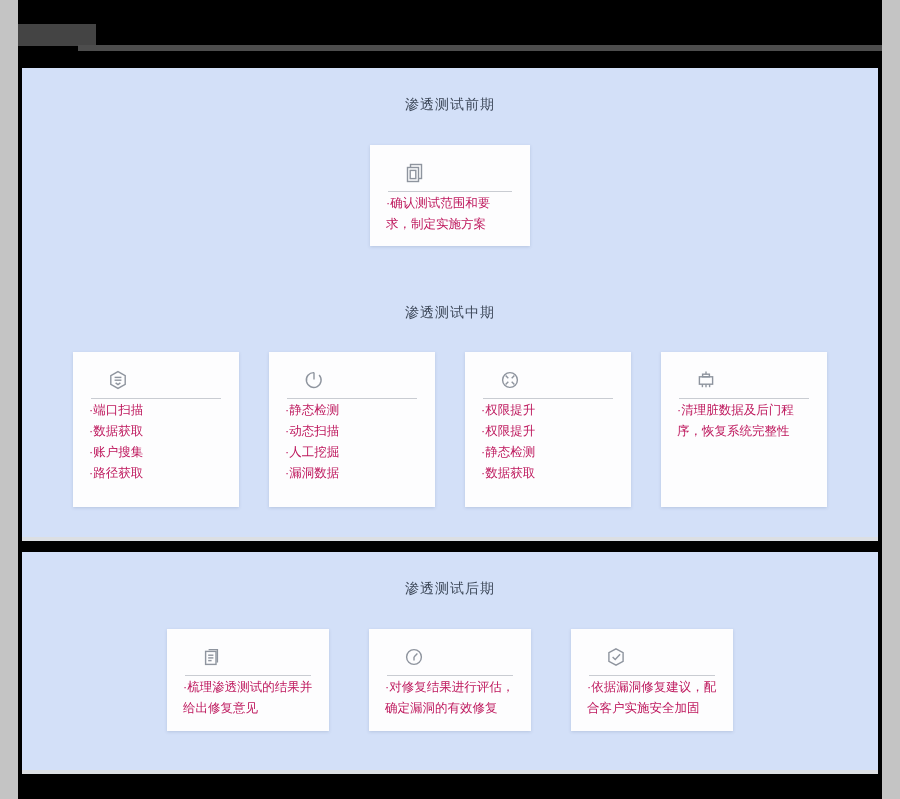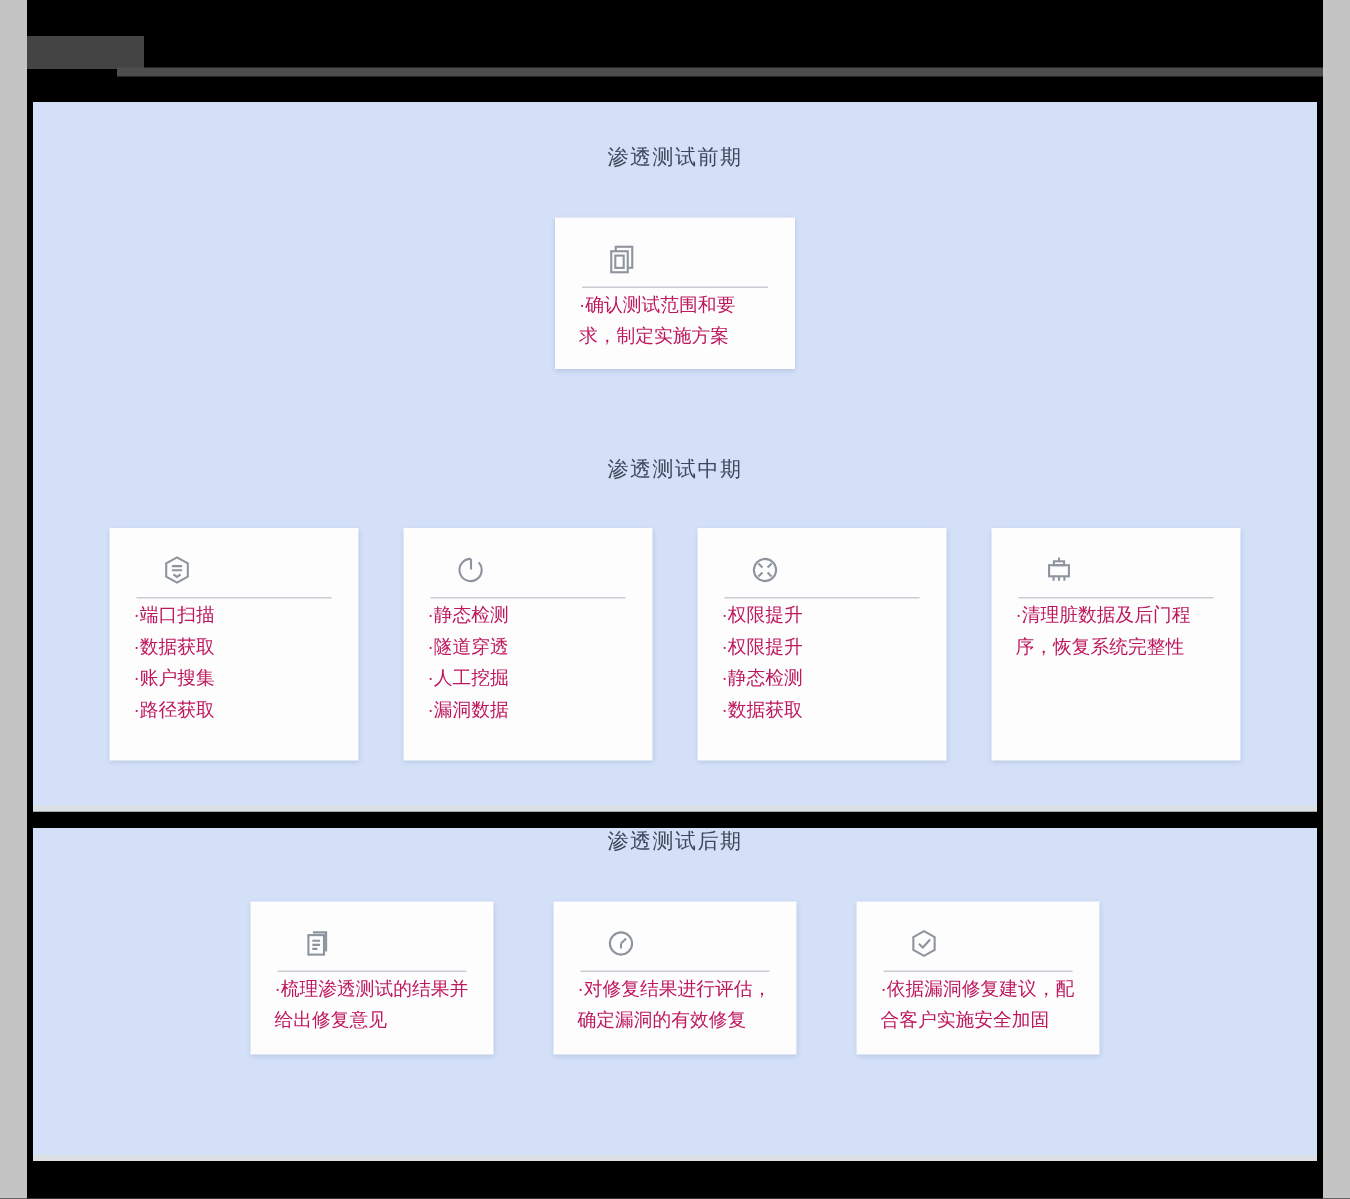--- a/index.html
+++ b/index.html
@@ -73,21 +73,21 @@
 
   .stage-title {
     text-align: center;
     font-size: 14px;
     color: #3d4859;
     letter-spacing: 1px;
     font-weight: 400;
   }
   .stage-1 .stage-title { padding-top: 28px; }
   .stage-2 .stage-title { padding-top: 13px; }
-  .stage-3 .stage-title { }
+  .stage-3 .stage-title { padding-top: 28px; }
 
   .cards {
     display: flex;
     justify-content: center;
   }
   .cards-1 { margin-top: 31px; }
   .cards-2 { margin-top: 30px; gap: 30px; }
   .cards-3 { margin-top: 31px; gap: 40px; }
 
   .card {
@@ -177,21 +177,21 @@
       <div class="card card-w2">
         <div class="card-icon">
           <svg width="22" height="22" viewBox="0 0 22 22" fill="none" stroke="#8e949e" stroke-width="1.4">
             <path d="M11 3.6 A7.4 7.4 0 1 0 16.1 5.9"></path>
             <path d="M11 3.6 L11 10.6"></path>
           </svg>
         </div>
         <div class="card-rule"></div>
         <div class="card-body">
           <div class="ln">·静态检测</div>
-          <div class="ln">·隧道穿透</div>
+          <div class="ln">·动态扫描</div>
           <div class="ln">·人工挖掘</div>
           <div class="ln">·漏洞数据</div>
         </div>
       </div>
 
       <div class="card card-w2">
         <div class="card-icon">
           <svg width="22" height="22" viewBox="0 0 22 22" fill="none" stroke="#8e949e" stroke-width="1.4">
             <circle cx="11" cy="11" r="7.4"></circle>
             <path d="M6.6 6.6 L9.3 9.3"></path>

